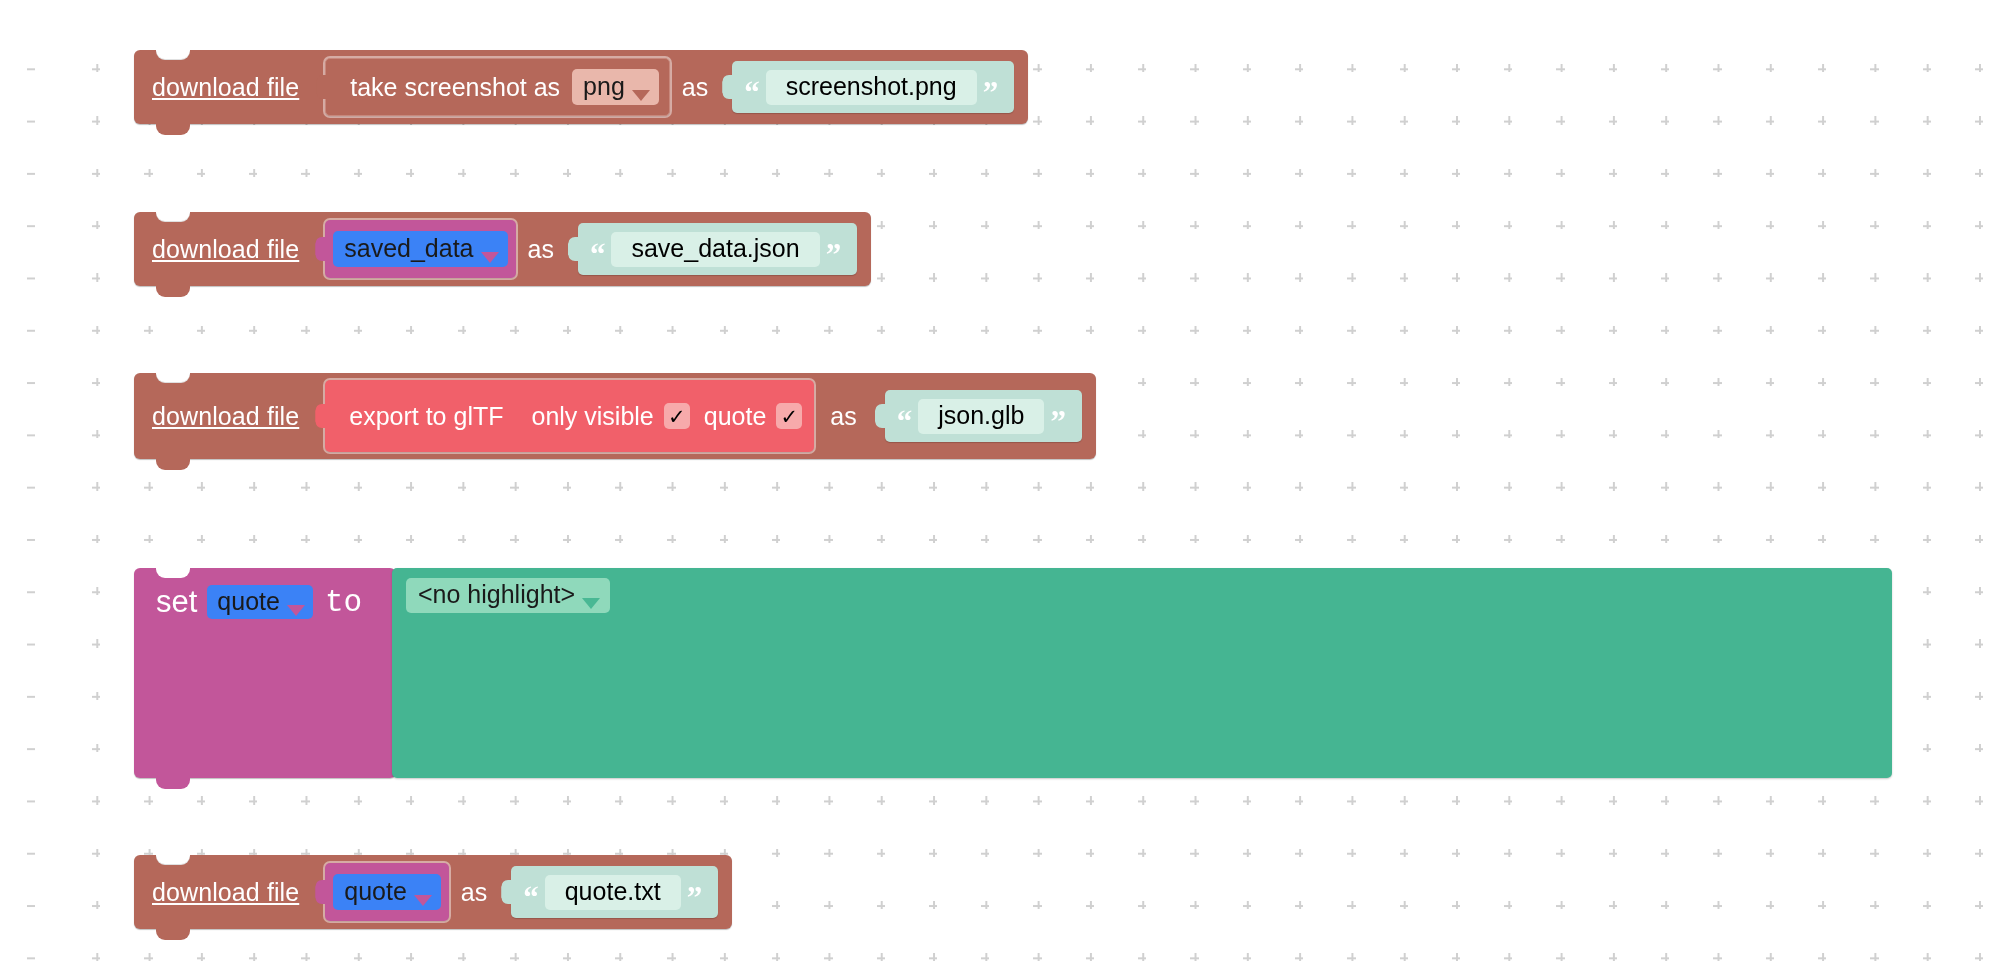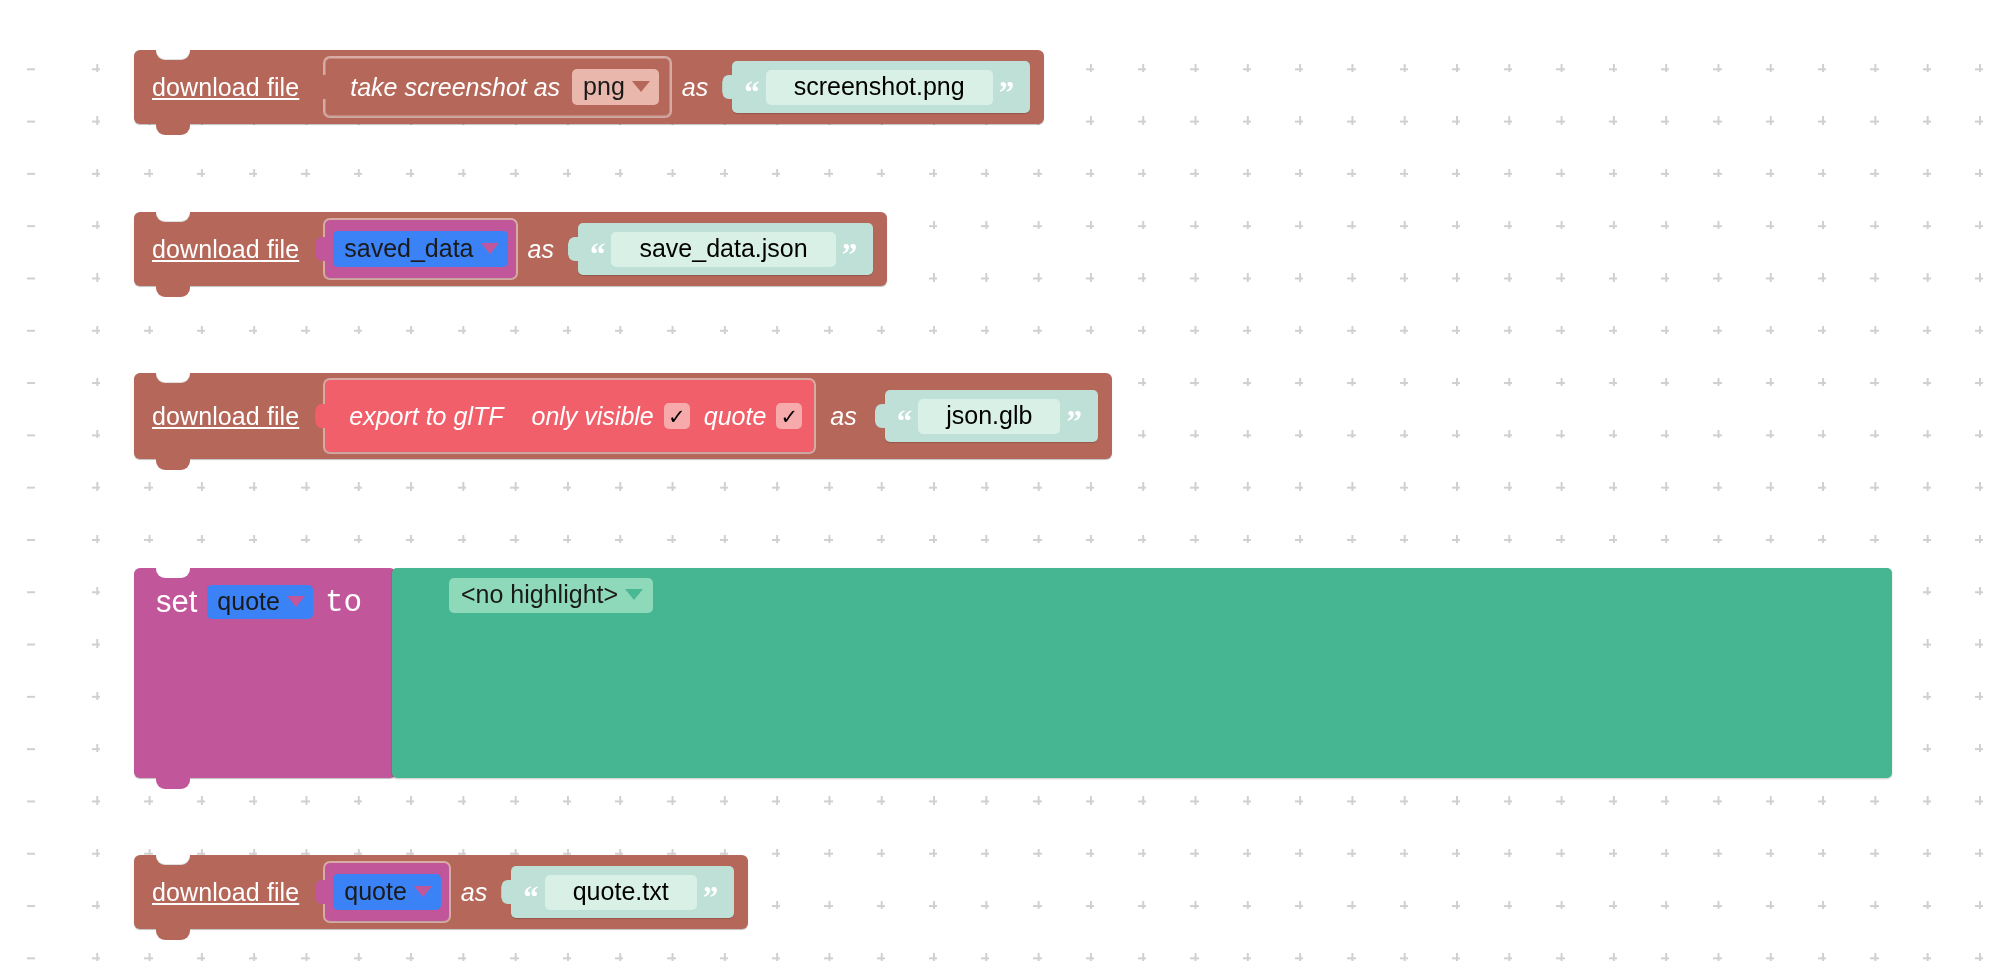--- a/index.html
+++ b/index.html
@@ -70,21 +70,21 @@
     border-radius: 0 0 9px 9px;
   }
   .stmt-label {
     font-size: 25px;
     color: #ffffff;
     white-space: nowrap;
     letter-spacing: .1px;
     padding: 0 14px 0 0;
     text-decoration: underline;
   }
-  .kw { font-size: 25px; color:#fff; white-space: nowrap; padding: 0 12px; font-style: italic; }
+  .kw { font-size: 25px; color:#fff; white-space: nowrap; padding: 0 12px; }
 
   
   .val {
     position: relative;
     display: flex;
     align-items: center;
     border-radius: 5px;
     box-shadow: 0 1px 1px rgba(0,0,0,.18);
     white-space: nowrap;
     margin-left: 12px;
@@ -103,21 +103,21 @@
 
   
   .val.text   { background:#bfe0d6; }
   .val.varb   { background:#c2569a; }
   .val.pinkb  { background:#f1606a; }
   .val.brownb { background:#b5685a; border:1px solid #c8887c; }
 
   
   .field {
     display: inline-flex;
-    align-items: center;
+    align-items: flex-end;
     gap: 7px;
     border-radius: 5px;
     padding: 3px 9px 4px 11px;
     font-size: 25px;
     color: #1a1a1a;
   }
   .field.light-red { background: #e9b7ab; }
   .field.light-pink{ background: #3b82f6; }
   .field.mint      { background: #d9f0e7; }
   .field.green-lite{ background: #8fd9bb; }
@@ -128,21 +128,21 @@
     border-top: 11px solid #b5685a;
     display:inline-block;
   }
   .caret.pink  { border-top-color:#c2569a; }
   .caret.teal  { border-top-color:#8fd9bb; }
   .caret.green { border-top-color:#49b894; }
 
   .textfield {
     background: #d9f0e7;
     border-radius: 5px;
-    padding: 2px 28px 4px;
+    padding: 2px 20px 4px;
     font-size: 25px;
     color: #000;
   }
   .quote-open, .quote-close {
     color: #ffffff;
     font-size: 31px;
     font-weight: bold;
     line-height: 1;
     padding: 0 6px;
     position: relative;
@@ -198,21 +198,21 @@
     overflow: hidden;
   }
   .codeblock::before {
     content:"";
     position:absolute;
     left:-10px; top: 26px;
     width:11px; height:24px;
     background:#45b592;
     clip-path: polygon(100% 0, 100% 100%, 18% 100%, 0 72%, 0 28%, 18% 0);
   }
-  .code-head { padding: 10px 0 9px 14px; display:flex; align-items:center;margin-left:43px; }
+  .code-head { padding: 10px 0 9px 14px; display:flex; align-items:center; }
   .editor {
     background:#ffffff;
     margin: 0 6px 6px 6px;
     display:flex;
     font-family: "DejaVu Sans Mono", monospace;
     position: relative;
     overflow: hidden;
   }
   .gutter {
     background:#ebebeb;

